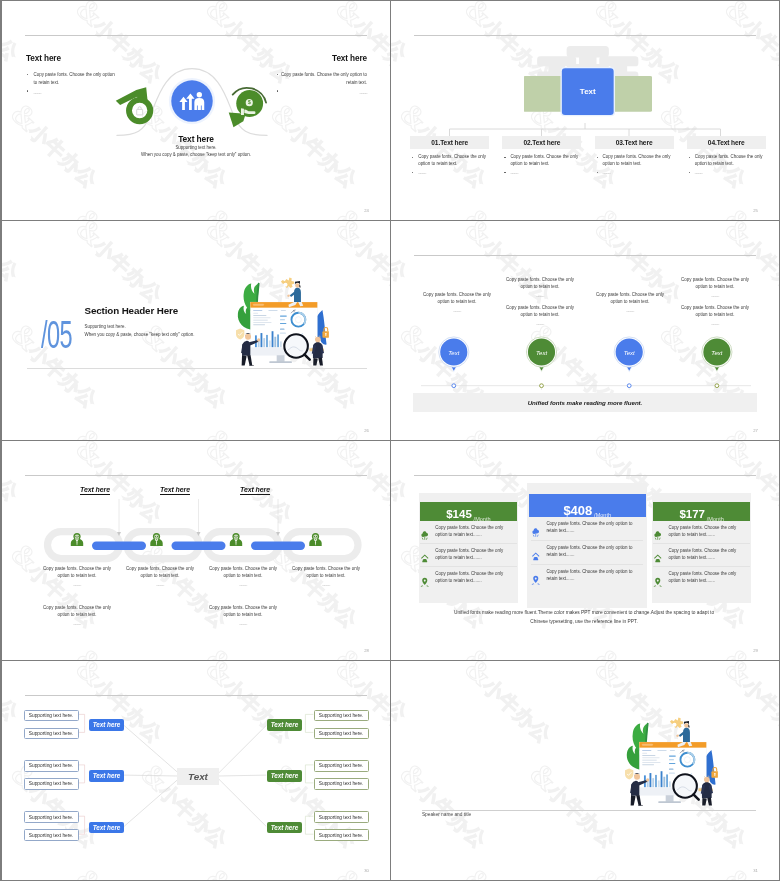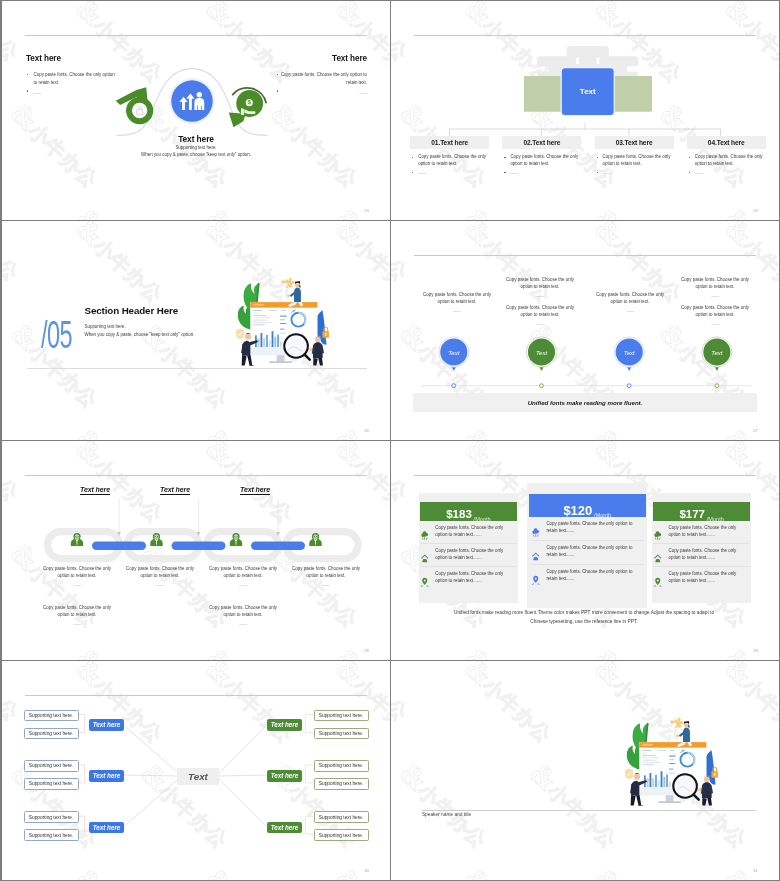--- a/index.html
+++ b/index.html
@@ -598,21 +598,21 @@
         <div class="wmtile" style="left: 285px; top: 95px; transform: rotate(42deg);"><span class="lg">&amp;</span><span class="cj">小牛办公</span></div>
         <div class="wmtile" style="left: -40px; top: 200px; transform: rotate(42deg);"></div>
         <div class="wmtile" style="left: 90px; top: 200px; transform: rotate(42deg);"><span class="lg">&amp;</span></div>
         <div class="wmtile" style="left: 220px; top: 200px; transform: rotate(42deg);"><span class="lg">&amp;</span></div>
         <div class="wmtile" style="left: 350px; top: 200px; transform: rotate(42deg);"><span class="lg">&amp;</span></div>
       </div>
   <div class="topline"></div>
 
   <div class="s6-card c1">
     <div class="s6-head g">
-      <span class="pr">$183</span>
+      <span class="pr">$145</span>
           <span class="pm">/Month</span>
     </div>
     <div class="s6-row">
           <span class="ic g"><svg viewBox="0 0 24 24" width="9.5" height="10.5" preserveAspectRatio="none">
               <path d="M7.2 15.8 a4 4 0 0 1 -0.6 -7.9 a5 5 0 0 1 9.6 -1.9 a4.2 4.2 0 0 1 1.2 8.2 z" fill="#4e8b36"></path>
               <path d="M11.2 15.8 h1.8 v6.5 h-1.8 z" fill="#4e8b36"></path>
               <path d="M6 18.4 l1.4 3 M17.8 18.4 l-1.4 3" stroke="#4e8b36" stroke-width="1.7" stroke-linecap="round"></path>
             </svg></span>
           <span class="tx">Copy paste fonts. Choose the only option to retain text.......</span>
         </div>
@@ -629,21 +629,21 @@
               <path d="M12 1.8 a6.4 6.4 0 0 1 6.4 6.4 c0 4.6 -6.4 10.2 -6.4 10.2 s-6.4 -5.6 -6.4 -10.2 a6.4 6.4 0 0 1 6.4 -6.4 z" fill="#4e8b36"></path>
               <circle cx="12" cy="8.2" r="2.4" fill="#f0f0f0"></circle>
               <path d="M7.2 19.6 c-2.4 0.5 -4 1.3 -4 2.2 c0 1.2 4 2.2 8.8 2.2 s8.8 -1 8.8 -2.2 c0 -0.9 -1.6 -1.7 -4 -2.2" fill="none" stroke="#4e8b36" stroke-width="1.6"></path>
             </svg></span>
           <span class="tx">Copy paste fonts. Choose the only option to retain text.......</span>
         </div>
   </div>
 
   <div class="s6-card c2">
     <div class="s6-head b">
-      <span class="pr">$120</span>
+      <span class="pr">$408</span>
           <span class="pm">/Month</span>
     </div>
     <div class="s6-row">
           <span class="ic b"><svg viewBox="0 0 24 24" width="9.5" height="10.5" preserveAspectRatio="none">
               <path d="M7.2 15.8 a4 4 0 0 1 -0.6 -7.9 a5 5 0 0 1 9.6 -1.9 a4.2 4.2 0 0 1 1.2 8.2 z" fill="#4a7ceb"></path>
               <path d="M11.2 15.8 h1.8 v6.5 h-1.8 z" fill="#4a7ceb"></path>
               <path d="M6 18.4 l1.4 3 M17.8 18.4 l-1.4 3" stroke="#4a7ceb" stroke-width="1.7" stroke-linecap="round"></path>
             </svg></span>
           <span class="tx">Copy paste fonts. Choose the only option to retain text.......</span>
         </div>

